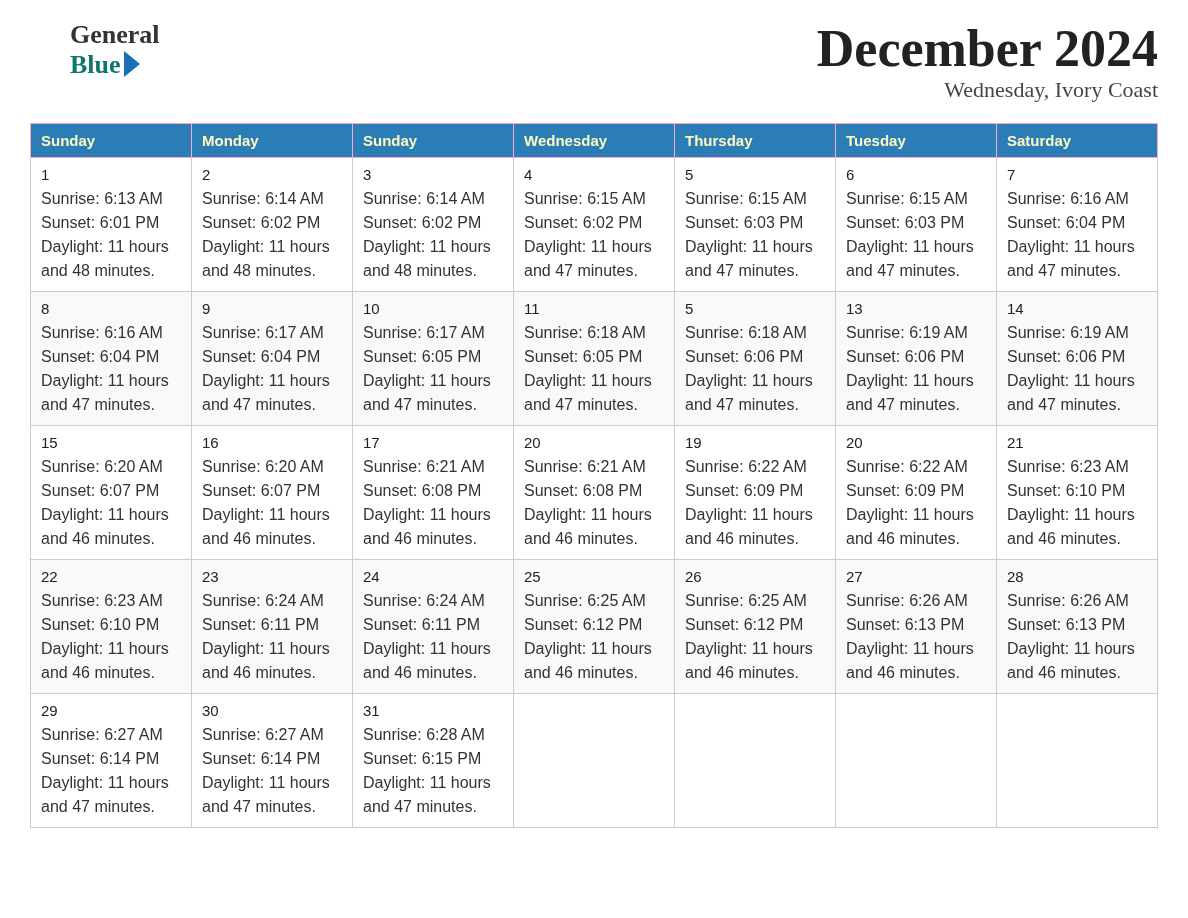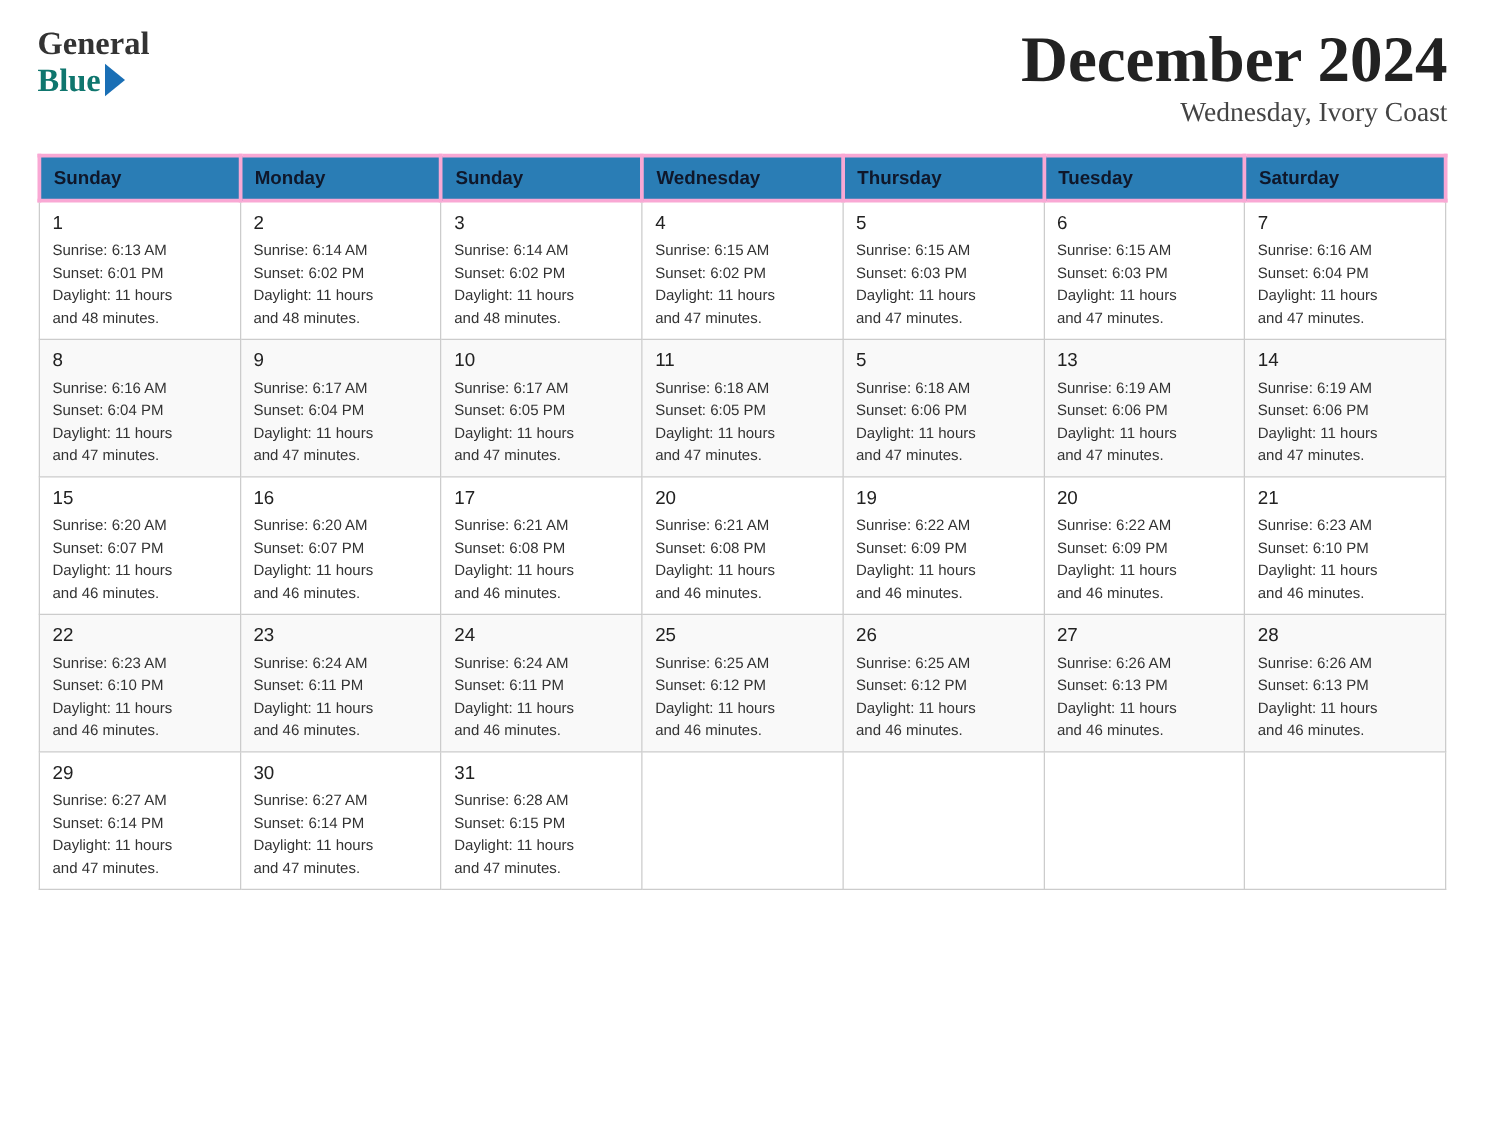--- a/index.html
+++ b/index.html
@@ -13,20 +13,21 @@
     .header {
       display: flex;
       justify-content: space-between;
       align-items: flex-start;
       margin-bottom: 20px;
     }
     .logo-container {
       display: flex;
       flex-direction: row;
       align-items: flex-start;
+      margin-left: 40px;
     }
     .logo-word {
       display: flex;
       flex-direction: column;
     }
     .title-area {
       text-align: right;
       margin-left: 38px;
     }
     .month-title {
@@ -40,26 +41,26 @@
       font-size: 22px;
       color: #444;
       font-family: Georgia, serif;
     }
     table {
       width: 100%;
       border-collapse: collapse;
     }
     thead tr th {
       background-color: #2a7db5;
-      color: #0f172a;
+      color: #fef9c3;
       font-size: 15px;
       font-weight: bold;
       padding: 8px 10px;
       text-align: left;
-      border: 3px solid #f9a8d4;
+      border: 1px solid #f9a8d4;
     }
     tbody tr td {
       vertical-align: top;
       padding: 8px 10px;
       border: 1px solid #ccc;
       font-size: 13px;
       color: #333;
       width: 14.28%;
       min-height: 90px;
       background: #fff;
@@ -68,21 +69,21 @@
       background: #f9f9f9;
     }
     .day-number {
       font-size: 15px;
       font-weight: normal;
       color: #222;
       display: block;
       margin-bottom: 4px;
     }
     .day-info {
-      font-size: 12px;
+      font-size: 16px;
       line-height: 1.5;
       color: #333;
     }
     .empty-cell {
       background: #fff !important;
     }
     tbody tr td.empty-cell {
       background: #fff;
     }
   </style>

